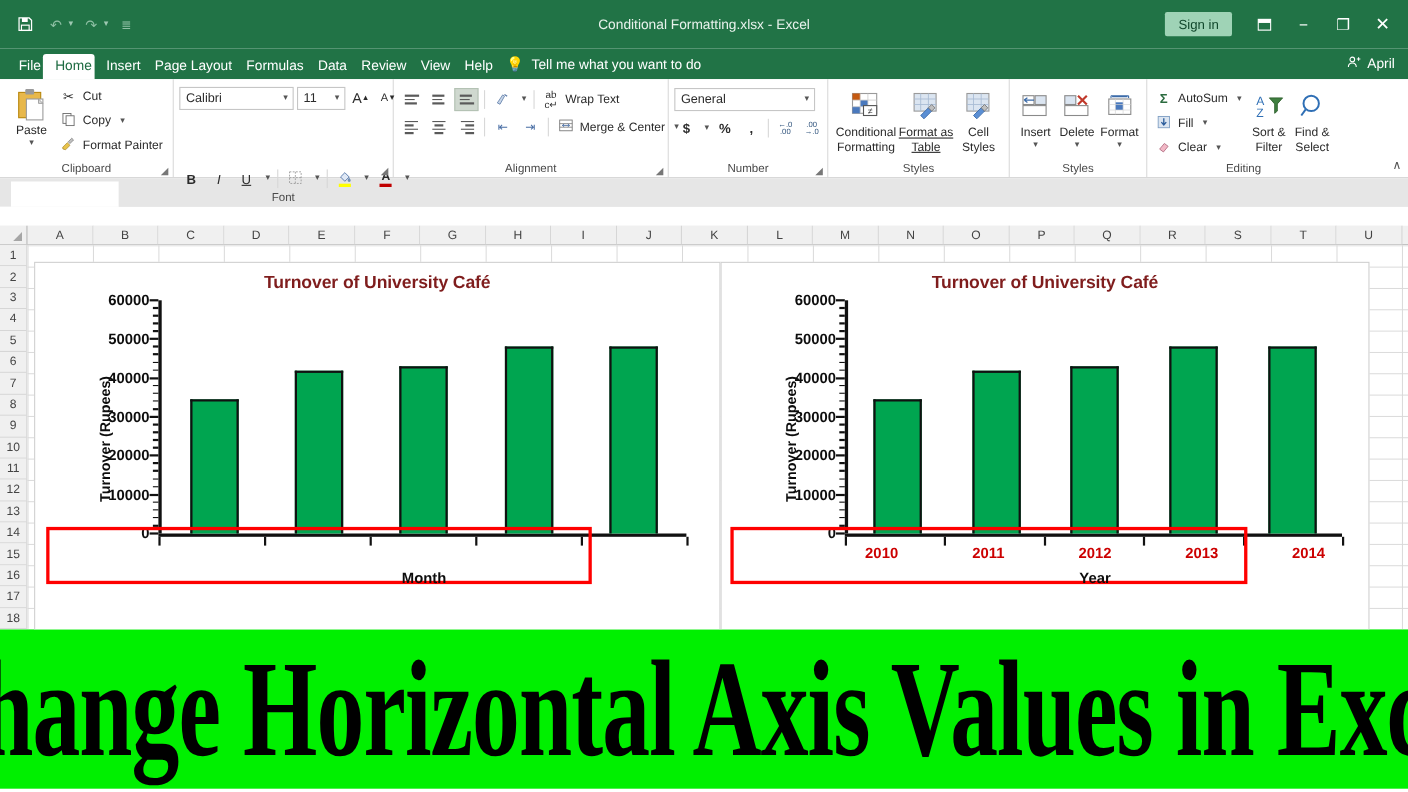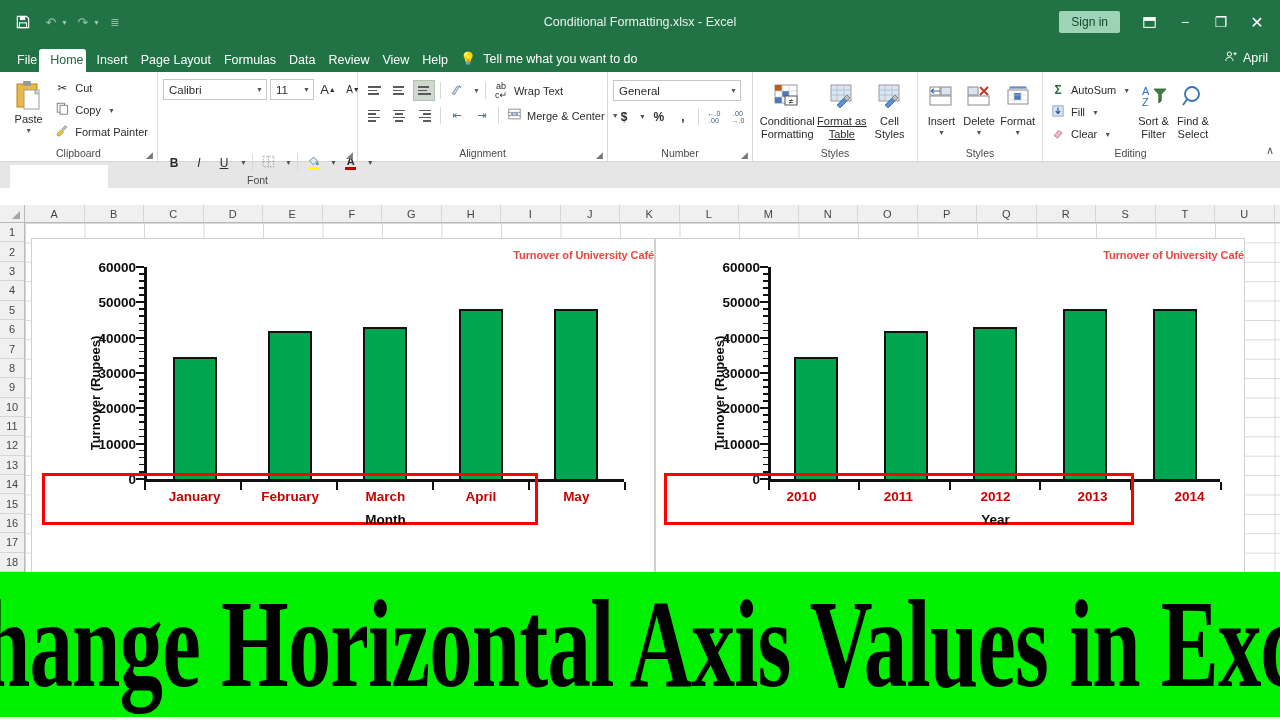--- a/index.html
+++ b/index.html
@@ -252,24 +252,24 @@
   .chartobj {
     position: absolute;
     background: #ffffff;
     border: 1px solid #d0d0d0;
     overflow: hidden;
   }
   #chart-left  { left: 6px;   top: 15px; width: 624px; height: 340px; }
   #chart-right { left: 630px; top: 15px; width: 590px; height: 340px; }
 
   .chart-title {
-    text-align: right;
-    font-size: 11px;
+    text-align: center;
+    font-size: 16px;
     font-weight: bold;
-    color: #ef4444;
+    color: #7f1d1d;
     padding-top: 10px;
     letter-spacing: -0.1px;
   }
 
   .plotzone { position: relative; width: 100%; height: 252px; margin-top: 6px; }
 
   .ylabel {
     position: absolute;
     left: 6px; top: 50%;
     transform: translateY(-50%) rotate(-90deg);
@@ -925,27 +925,20 @@
                 <div class="bar" title="March: 43000" style="height: 151.933px; background: rgb(0, 165, 80);"></div>
               </div>
               <div class="barslot" style="width: 20%;">
                 <div class="bar" title="April: 48000" style="height: 169.6px; background: rgb(0, 165, 80);"></div>
               </div>
               <div class="barslot" style="width: 20%;">
                 <div class="bar" title="May: 48200" style="height: 170.307px; background: rgb(0, 165, 80);"></div>
               </div>
             </div>
           <div class="xband" style="left: 10px; top: 206px; width: 496px; height: 52px; border-color: rgb(255, 0, 0);"></div>
-          <div class="xlabels" id="xl-left" style="left: 115px; top: 222px; width: 477px; color: rgb(204, 0, 0);">
-              <div class="xlabel-cell" style="width: 20%;">January</div>
-              <div class="xlabel-cell" style="width: 20%;">February</div>
-              <div class="xlabel-cell" style="width: 20%;">March</div>
-              <div class="xlabel-cell" style="width: 20%;">April</div>
-              <div class="xlabel-cell" style="width: 20%;">May</div>
-            </div>
           <div class="axis-title" style="left:115px; top:245px; width:477px;">Month</div>
         </div>
       </div>
 
       <div class="chartobj" id="chart-right">
         <div class="chart-title">Turnover of University Café</div>
         <div class="plotzone">
           <div class="ylabel">Turnover (Rupees)</div>
           <div class="yticks">
             <div class="ytick" style="top:0px;">60000</div>

